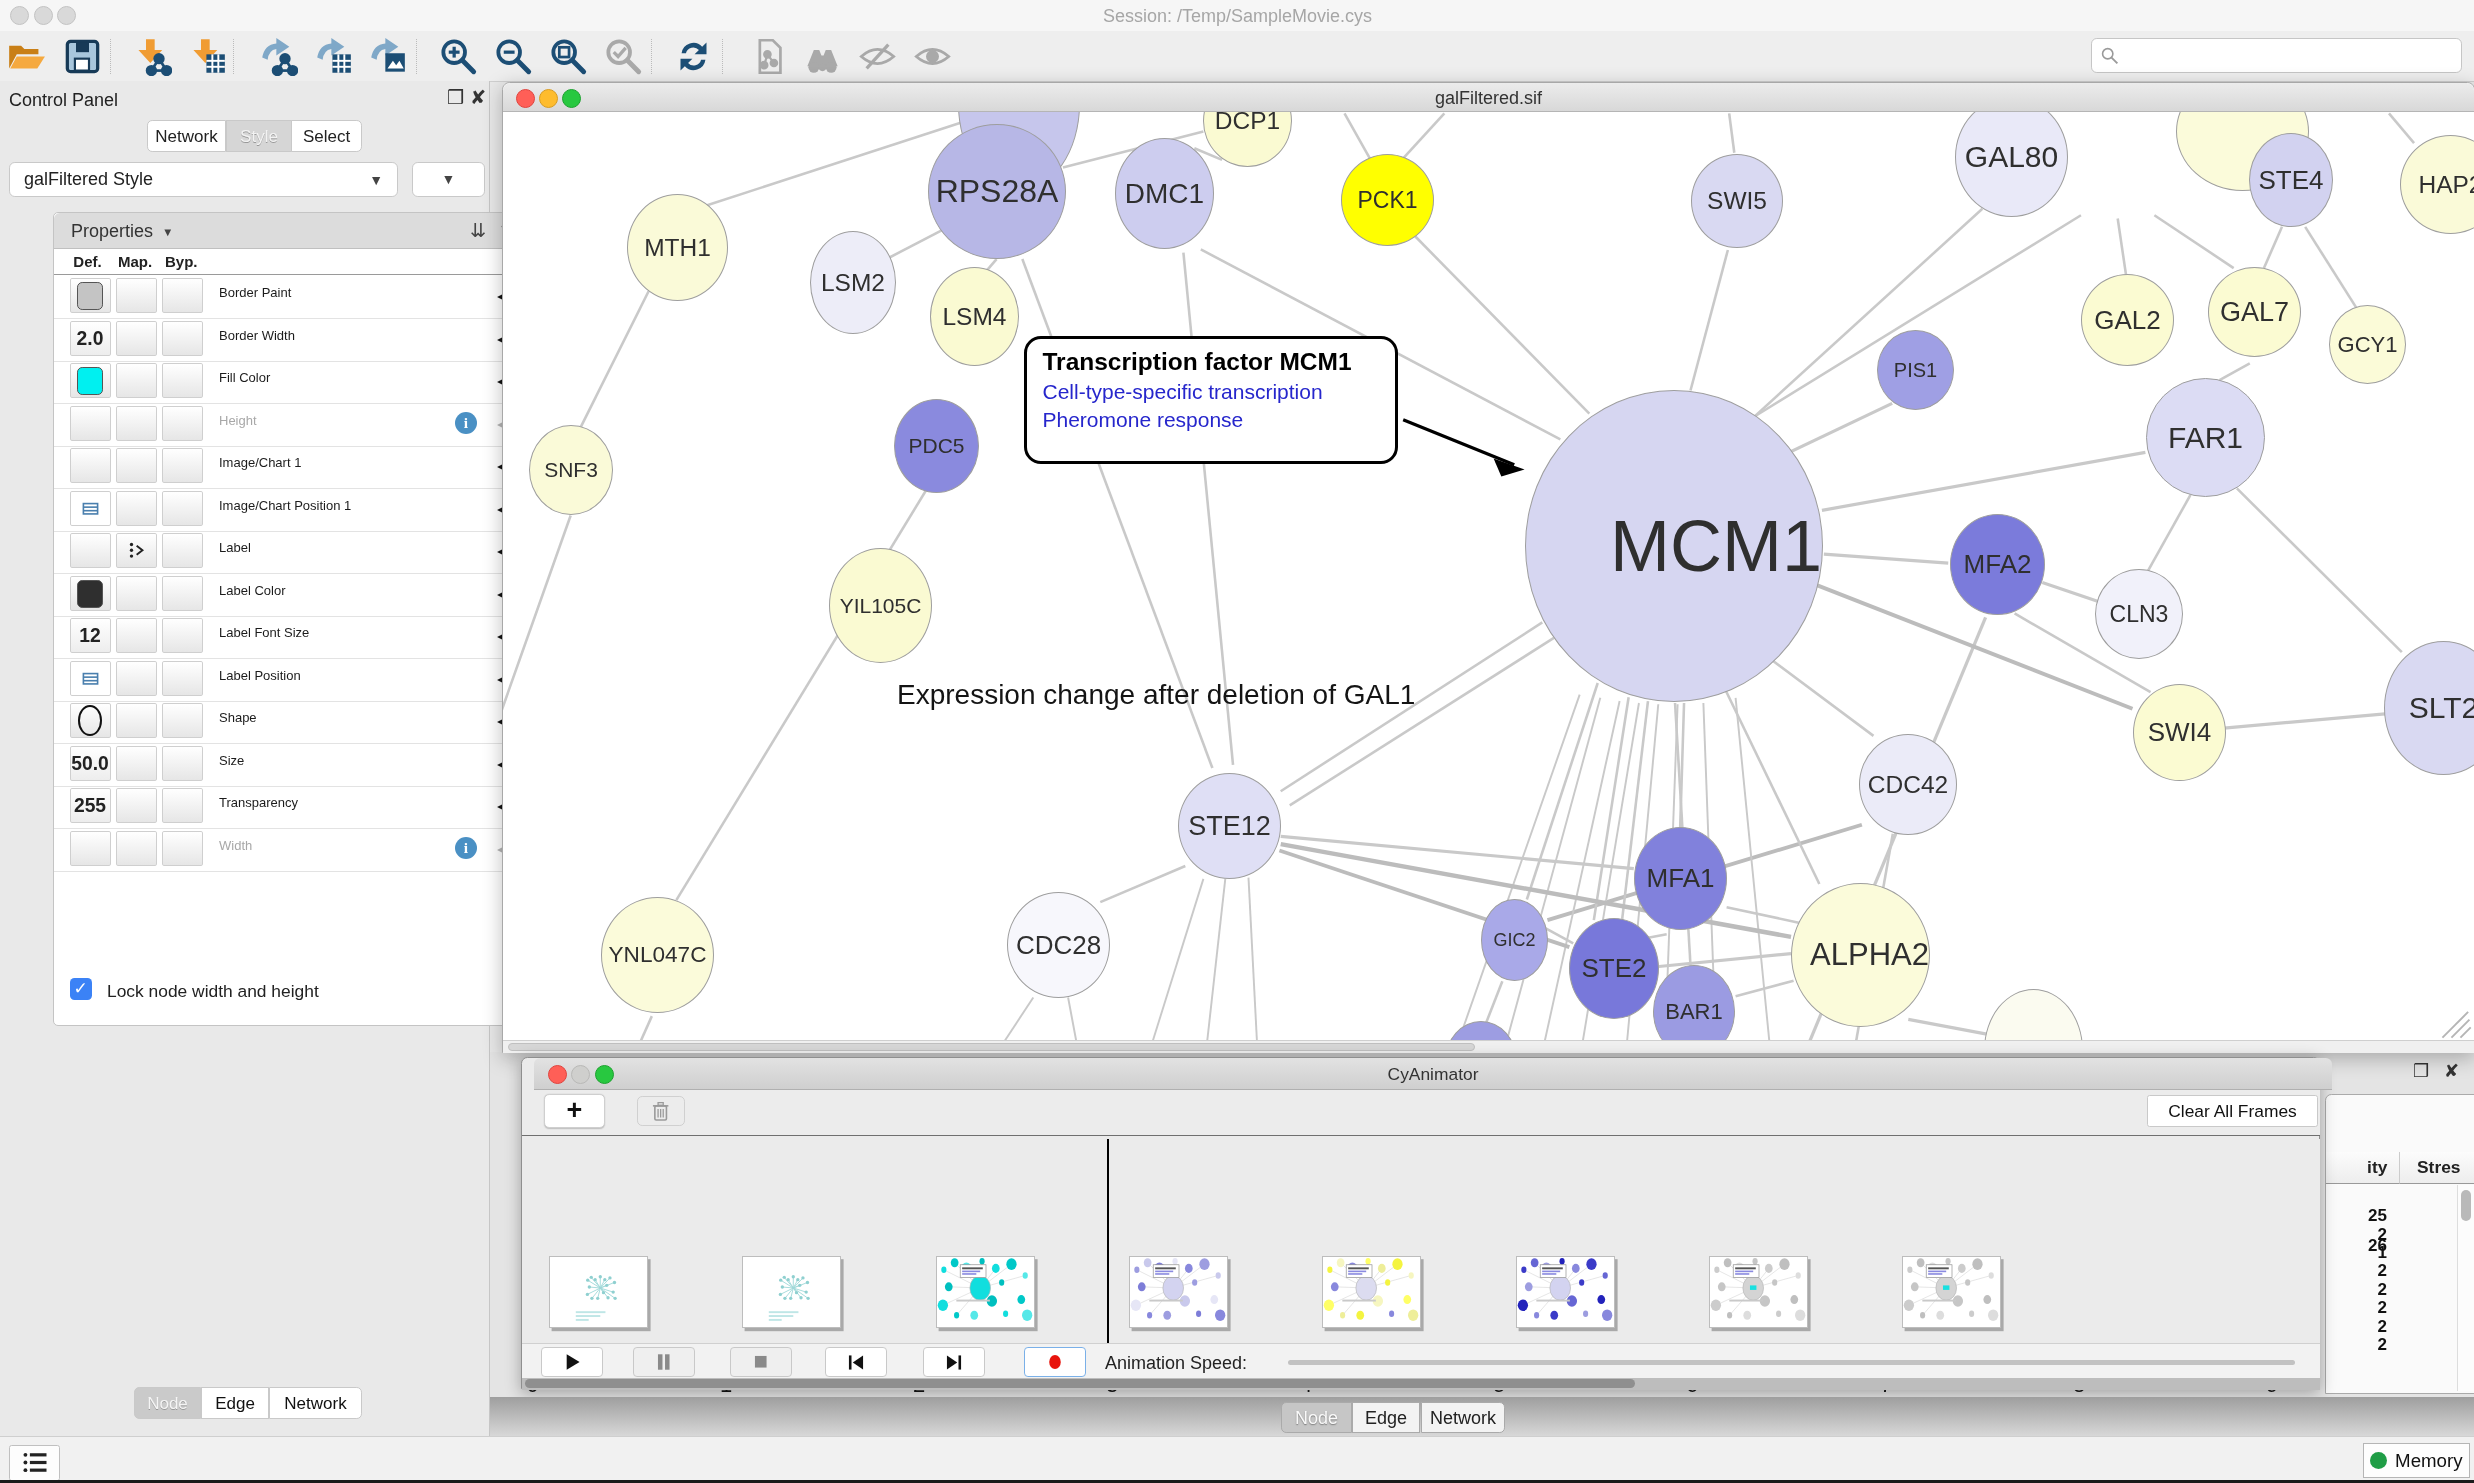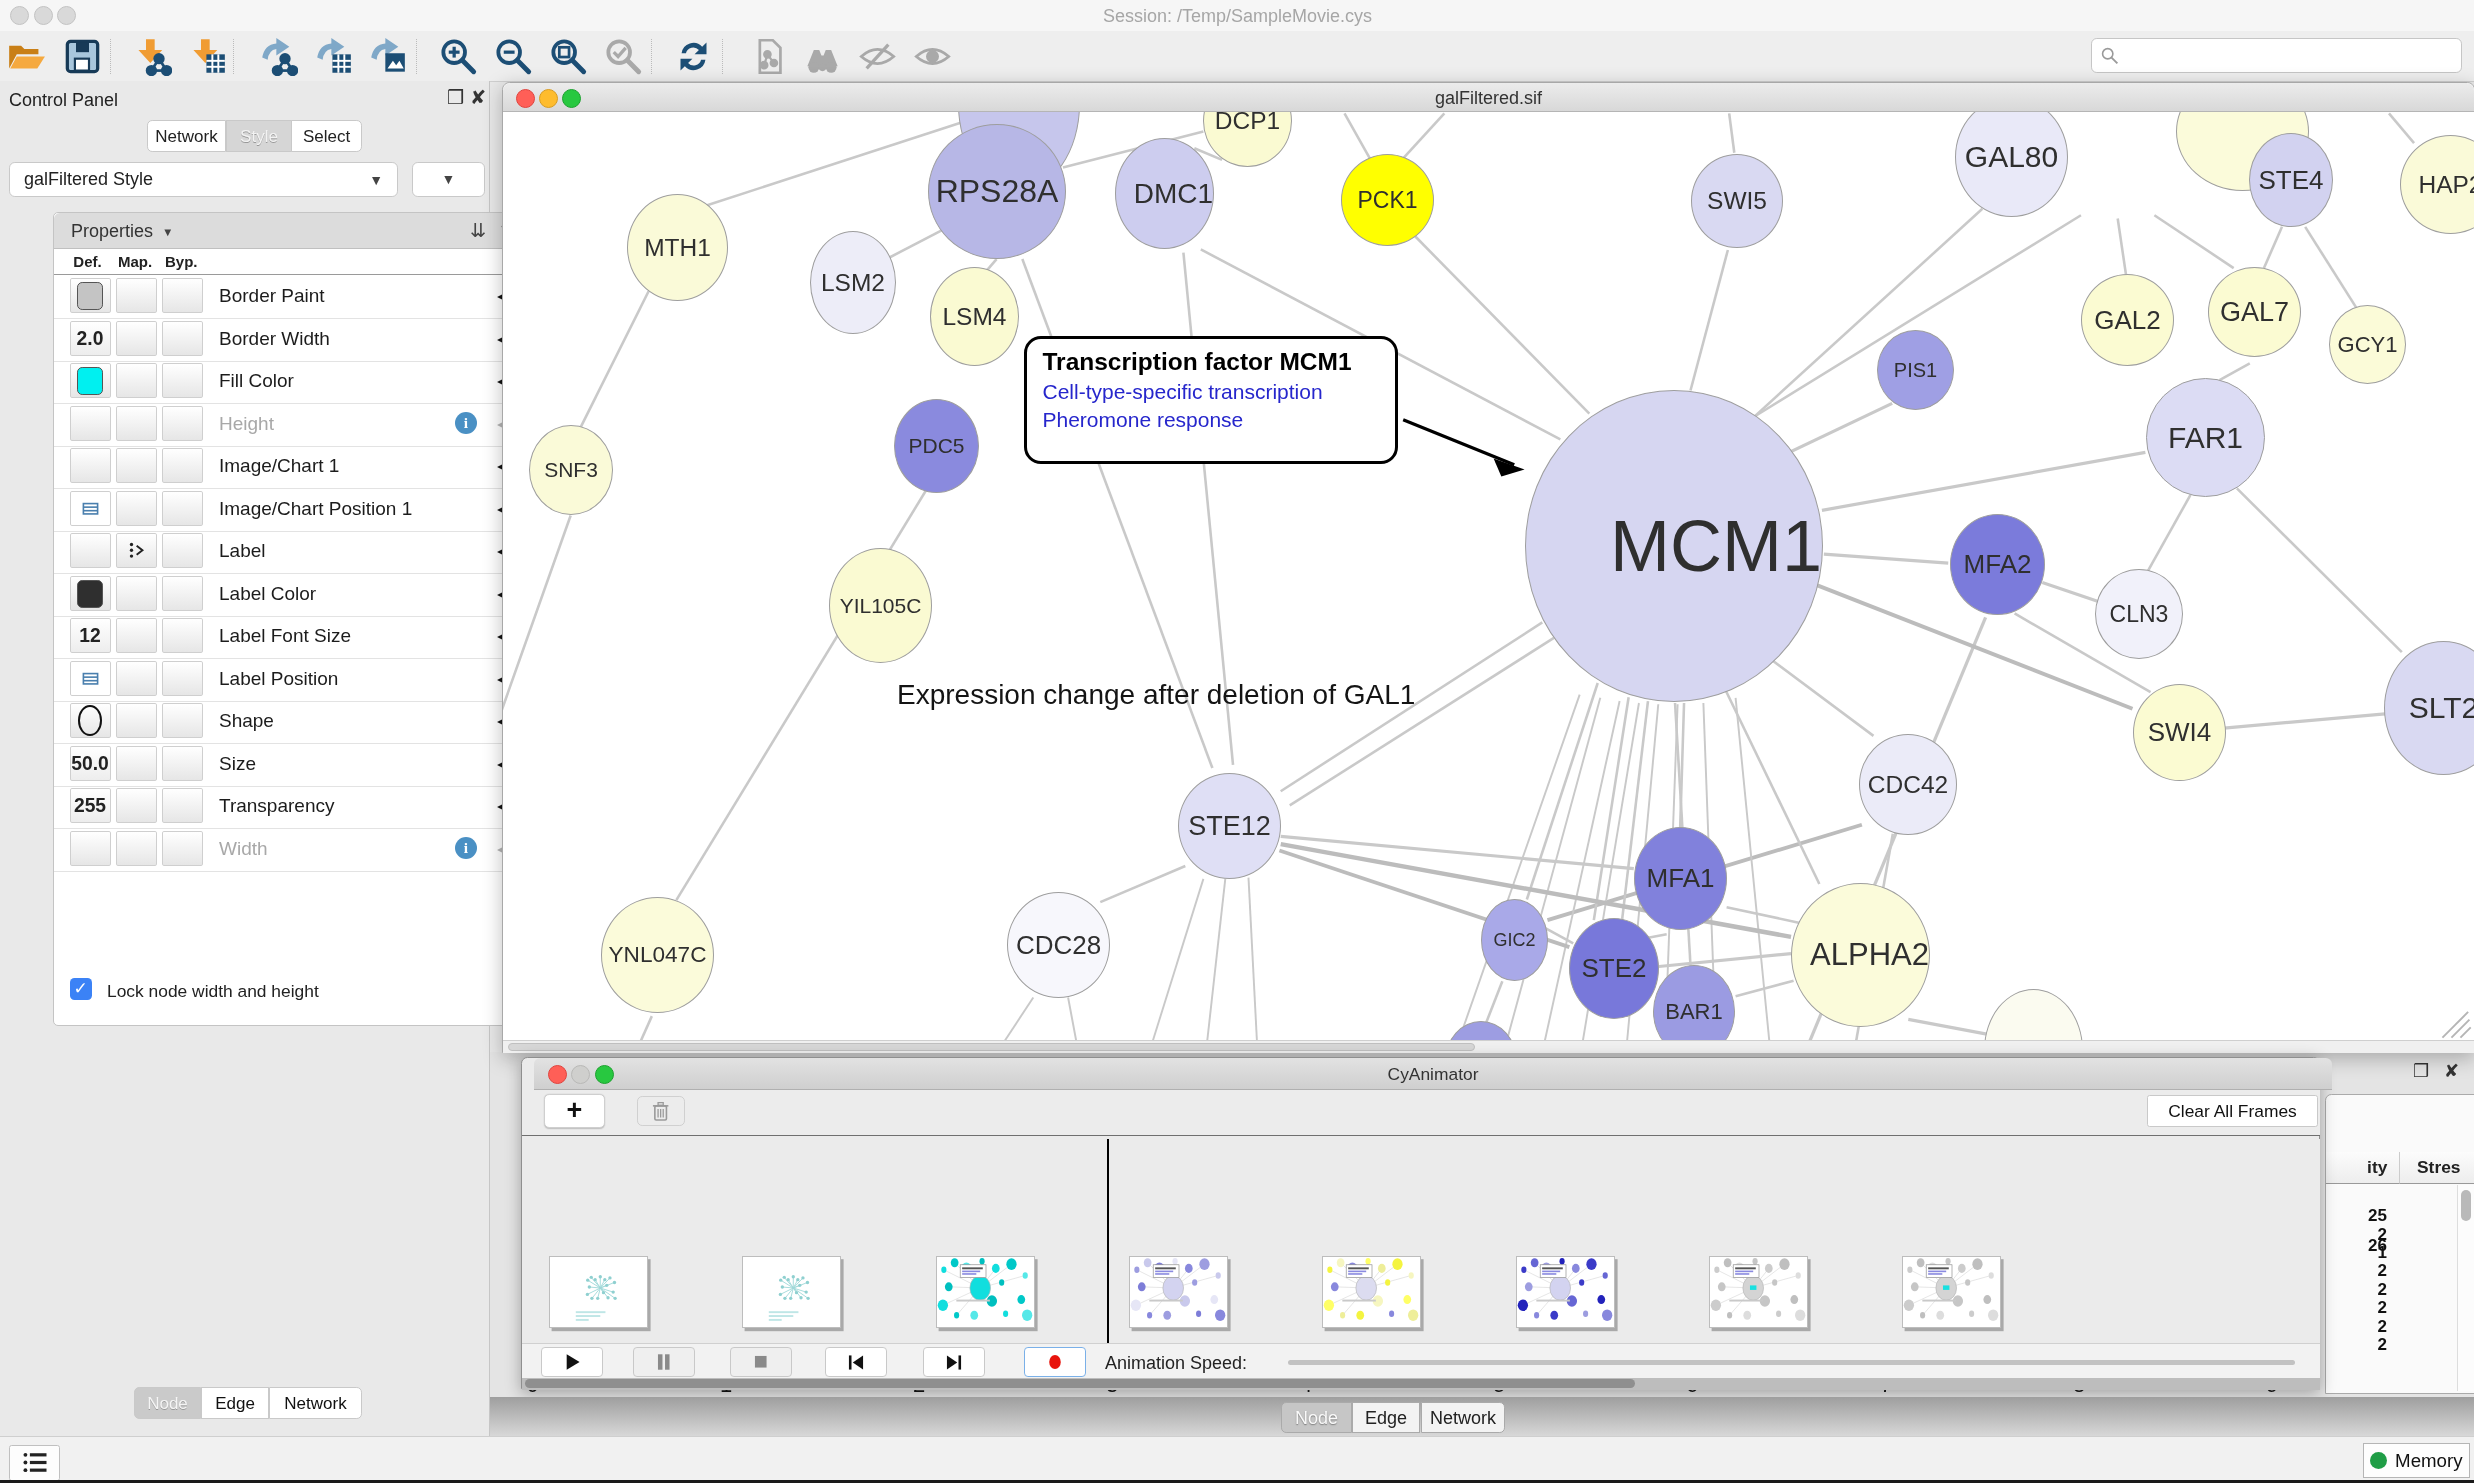--- a/index.html
+++ b/index.html
@@ -24,21 +24,21 @@
   .cp-tab.sel{background:#d6d6d6;color:#f3f3f3;text-shadow:0 0.6px 0.6px #999;}
   #style-select{left:9px;top:81px;width:389px;height:35px;background:#fff;border:1.3px solid #c9c9c9;border-radius:5.8px;box-sizing:border-box;display:flex;align-items:center;justify-content:space-between;padding:0 14px;font-size:18px;}
   #style-menu-btn{left:412px;top:81px;width:73px;height:35px;background:#fff;border:1.3px solid #c9c9c9;border-radius:5.8px;box-sizing:border-box;text-align:center;line-height:32px;font-size:14px;color:#444;}
   #props-box{left:9px;top:131px;width:472px;height:812px;background:#ffffff;border:0.6px solid #c4c4c4;border-radius:5px;margin-left:44px;}
   #props-header{left:0;top:0;width:472px;height:36px;background:#dcdcdc;border-radius:5.8px 5.8px 0 0;box-sizing:border-box;border-bottom:0.6px solid #c0c0c0;}
   #props-title{left:17px;top:8.4px;font-size:18px;color:#333;}
   #props-colhdr{left:0;top:36px;width:472px;height:26px;border-bottom:1.3px solid #9a9a9a;box-sizing:border-box;}
   .colhdr-lbl{top:3.9px;font-size:15px;font-weight:bold;color:#222;}
   .prop-row{left:0;width:470px;height:43px;border-bottom:0.6px solid #e3e3e3;}
   .prop-cell{top:3.2px;width:41px;height:35px;background:linear-gradient(#ffffff,#e6e6e6);border:0.6px solid #cfcfcf;border-radius:1.9px;box-sizing:border-box;display:flex;align-items:center;justify-content:center;}
-  .prop-label{left:165px;top:10.3px;font-size:19px;color:#1c1c1c;}
+  .prop-label{left:165px;top:10.3px;font-size:13px;color:#1c1c1c;}
   .prop-label.dis{color:#a8a8a8;}
   .prop-arrow{left:443px;top:11.6px;font-size:15.5px;color:#111;}
   .prop-arrow.dis{color:#b5b5b5;}
   .swatch{width:26px;height:28px;border-radius:5.2px;border:1.3px solid #555;box-sizing:border-box;}
   .info-dot{left:401px;top:9px;width:22px;height:22px;border-radius:50%;background:#4a90c4;color:#fff;font-size:15.5px;font-weight:bold;text-align:center;line-height:22px;font-family:"Liberation Serif",serif;}
   #lock-row{left:9px;top:954px;width:472px;height:39px;}
   .checkbox{width:22px;height:22px;background:#3b82f6;border-radius:4.5px;color:#fff;font-size:17px;text-align:center;line-height:22px;}
   .cpb-tab{top:1306px;height:32px;line-height:32px;text-align:center;font-size:17px;background:#ffffff;border:0.6px solid #c9c9c9;box-sizing:border-box;}
   .cpb-tab.sel{background:#cacaca;color:#f5f5f5;text-shadow:0 0.6px 0.6px #999;}
   
@@ -537,21 +537,21 @@
         <line x1="1551" y1="1349" x2="1524" y2="1418" stroke="#c9c9c9" stroke-width="4"></line>
         <line x1="1913" y1="1372" x2="2003" y2="1348" stroke="#c9c9c9" stroke-width="4"></line>
         <line x1="2181" y1="1408" x2="2309" y2="1432" stroke="#c9c9c9" stroke-width="5"></line>
       </svg>
     <div class="abs" id="node-layer" style="left:0;top:0;width:1971px;height:941px">
         <div class="abs node" style="left: 455px; top: -95px; width: 122px; height: 174px; background: rgb(198, 198, 236); font-size: 26px;"></div>
         <div class="abs node" style="left: 1673px; top: -40px; width: 133px; height: 119px; background: rgb(251, 251, 218); font-size: 26px;"></div>
         <div class="abs node" style="left: 425px; top: 11.6px; width: 138px; height: 135px; background: rgb(183, 183, 230); font-size: 32px;">
           <span>RPS28A</span>
         </div>
-        <div class="abs node" style="left: 612px; top: 26px; width: 99px; height: 111px; background: rgb(205, 205, 239); font-size: 28px; justify-content: flex-end;">
+        <div class="abs node" style="left: 612px; top: 26px; width: 99px; height: 111px; background: rgb(205, 205, 239); font-size: 28px;">
           <span>DMC1</span>
         </div>
         <div class="abs node" style="left: 700px; top: -37px; width: 89px; height: 92px; background: rgb(250, 250, 210); font-size: 24.5px;">
           <span>DCP1</span>
         </div>
         <div class="abs node" style="left: 838px; top: 42px; width: 93px; height: 92px; background: rgb(255, 255, 0); font-size: 23px;">
           <span>PCK1</span>
         </div>
         <div class="abs node" style="left: 124px; top: 82px; width: 101px; height: 107px; background: rgb(250, 250, 216); font-size: 24.5px;">
           <span>MTH1</span>

